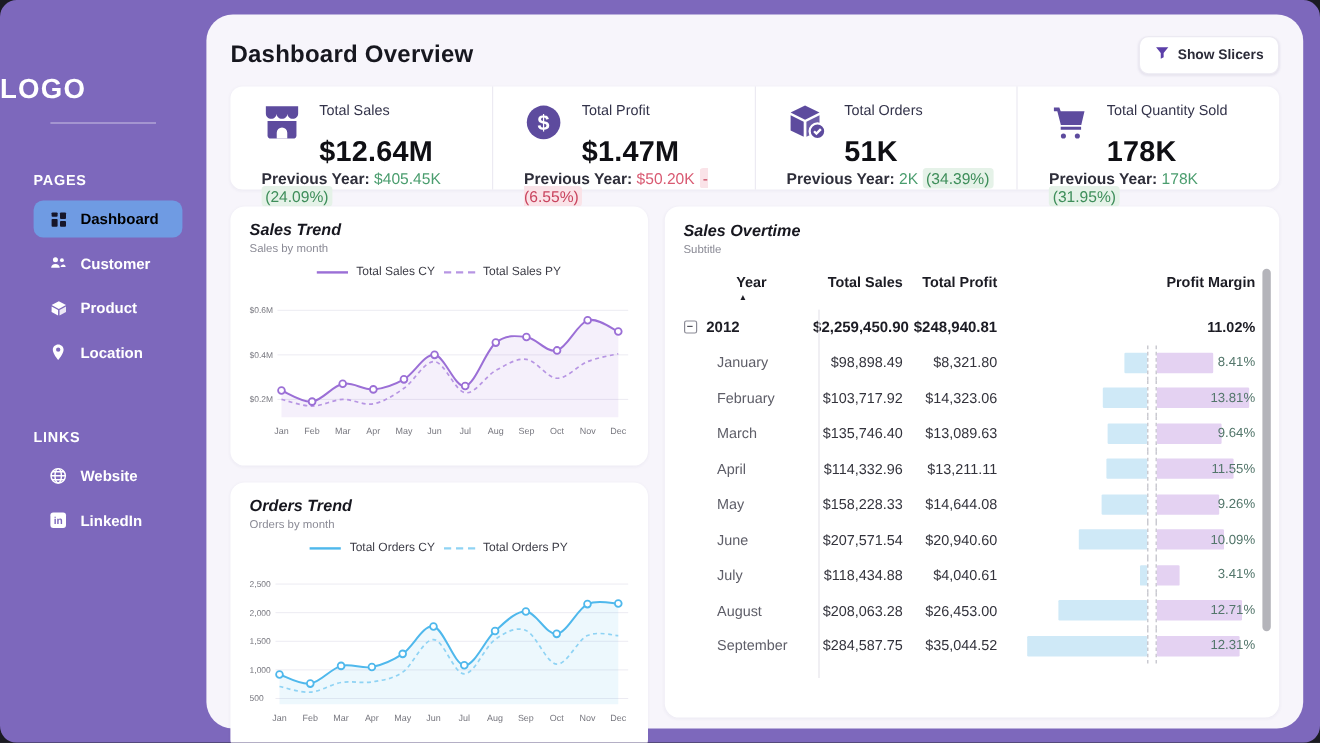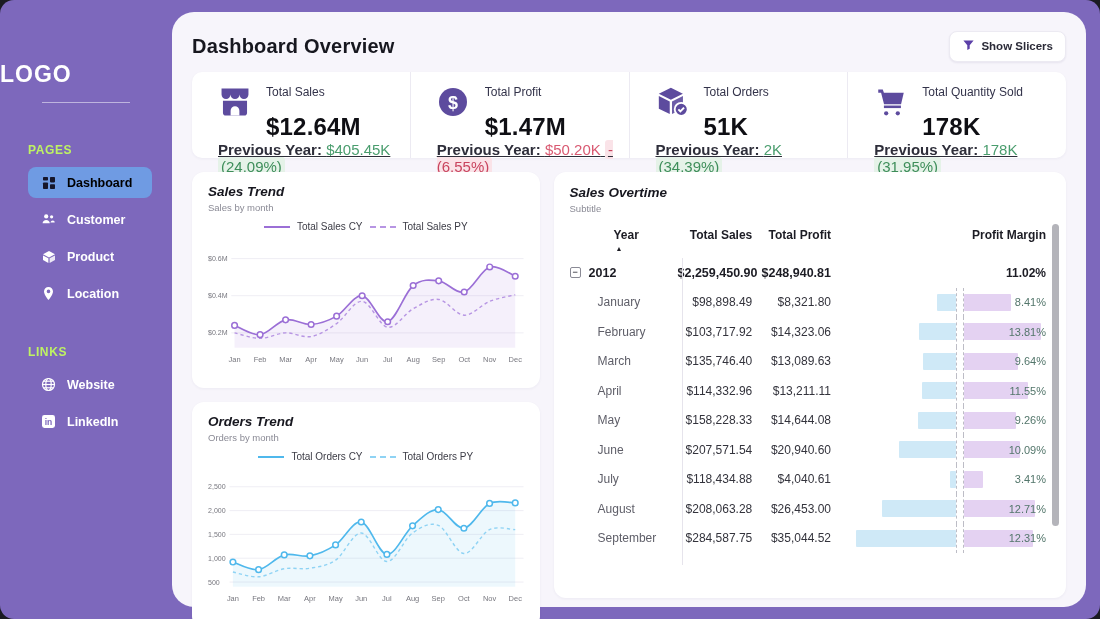--- a/index.html
+++ b/index.html
@@ -3,22 +3,22 @@
 <meta charset="utf-8">
 <style>
   * { margin:0; padding:0; box-sizing:border-box; }
   html,body { background:#1b1b22; font-family:"Liberation Sans", sans-serif; }
   .app { position:relative; width:1100px; height:619px; background:#7D68BC; border-radius:14px; overflow:hidden; }
 
   
   .sidebar { position:absolute; left:0; top:0; width:172px; height:100%; padding-top:30px; color:#fff; }
   .logo { text-align:left; font-size:23px; font-weight:bold; letter-spacing:1px;margin-top:31px; }
   .logo-underline { width:88px; height:1px; background:rgba(255,255,255,.5); margin:14px auto 0; }
-  .nav-heading { margin:40px 0 10px 28px; font-size:12px; font-weight:bold; letter-spacing:.6px; color:#bef264; }
-  .nav-heading.links { margin-top:36px; }
+  .nav-heading { margin:40px 0 10px 28px; font-size:12px; font-weight:bold; letter-spacing:.6px; color:#ffffff; }
+  .nav-heading.links { margin-top:48px; }
   .nav-item { display:flex; align-items:center; gap:11px; margin:6px 20px 6px 28px; padding:8px 10px 8px 13px;
               border-radius:8px; font-size:12.5px; font-weight:bold; color:#fff; cursor:pointer; }
   .nav-item .nicon { width:15px; height:15px; display:flex; align-items:center; justify-content:center; color:#fff; }
   .nav-item.active { background:#6F9BE3; color:#000000; }
   .nav-item.active .nicon { color:#16162A; }
 
   
   .main { position:absolute; left:172px; top:12px; width:914px; height:595px; background:#F7F5FB;
           border-radius:22px; padding:14px 20px 14px 20px; }
   .hdr { display:flex; justify-content:space-between; align-items:center; height:40px; }
@@ -29,21 +29,21 @@
 
   
   .kpi-strip { display:flex; background:#fff; border-radius:10px; margin-top:6px; height:86px;
                box-shadow:0 1px 3px rgba(40,30,90,.05); }
   .kpi { flex:1; padding:12px 8px 8px 26px; display:flex; flex-direction:column; justify-content:space-between; }
   .kpi + .kpi { border-left:1px solid #ECEAF2; }
   .kpi-top { display:flex; gap:12px; align-items:flex-start; }
   .kpi-icon { width:36px; height:34px; color:#5D4B9E; flex:none; margin-top:2px; }
   .kpi-label { font-size:12px; color:#33334A; margin-top:1px; }
   .kpi-value { font-size:24px; font-weight:bold; color:#0F0F14; margin-top:14px; letter-spacing:.2px; }
-  .kpi-prev { font-size:15px; color:#2E2E3A; font-weight:bold;text-decoration:underline; }
+  .kpi-prev { font-size:13px; color:#2E2E3A; font-weight:bold; }
   .kpi-prev .pv { font-weight:normal; }
   .pv.green { color:#4A9D6E; } .pv.red { color:#D95A72; }
   .badge { padding:1px 3px; border-radius:3px; font-weight:normal; }
   .badge.green { color:#3E8E5A; background:#E5F2E8; }
   .badge.red   { color:#C9445E; background:#FAE3E8; }
 
   
   .content { display:flex; gap:14px; margin-top:14px; }
   .left-col { width:412px; display:flex; flex-direction:column; gap:14px; }
   .card { background:#fff; border-radius:12px; box-shadow:0 1px 3px rgba(40,30,90,.05); }

